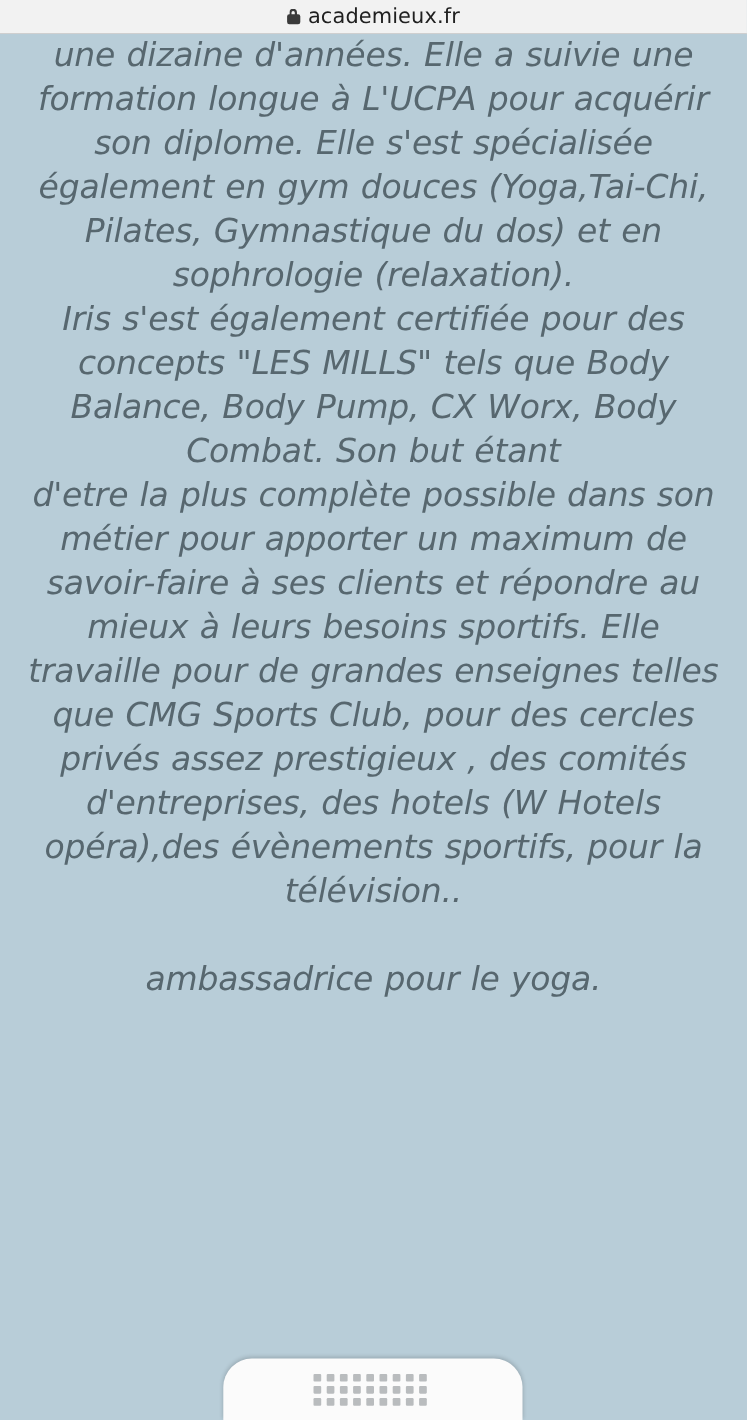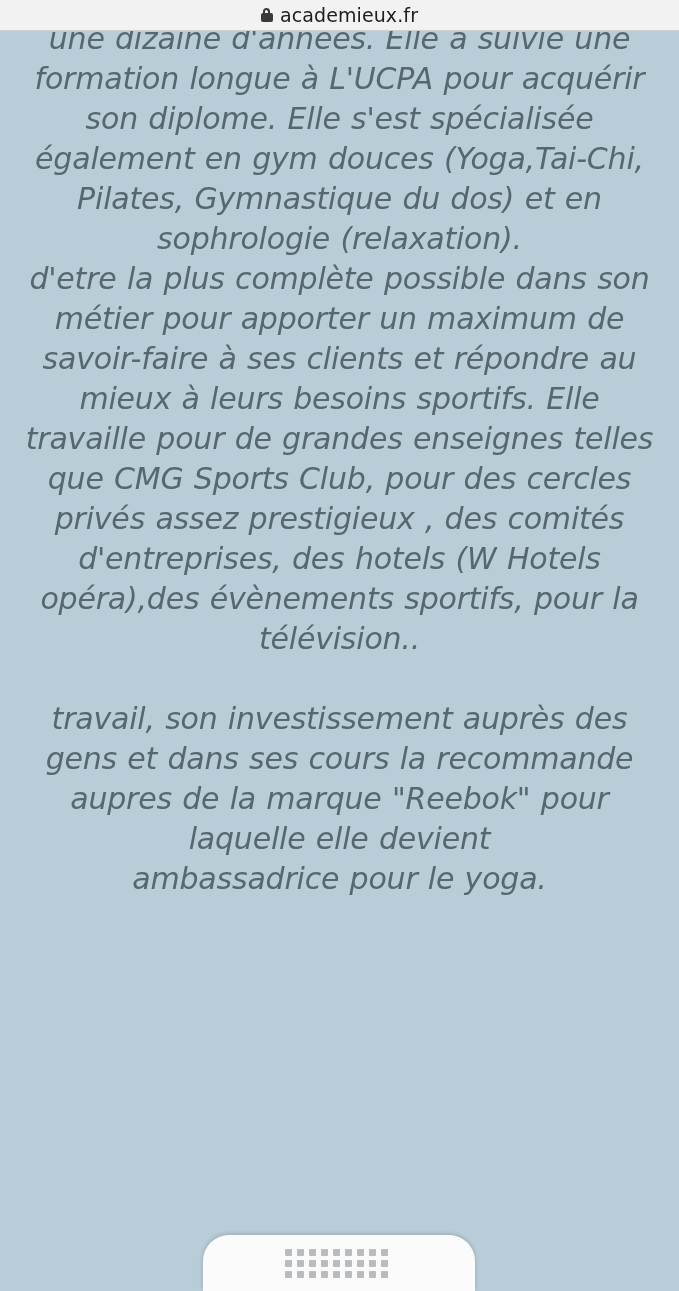--- a/index.html
+++ b/index.html
@@ -70,21 +70,21 @@
 
   
   .page {
     position: absolute;
     top: 31px;
     left: 0;
     width: 679px;
     height: 1260px;
     background: #b8cdd8;
     box-sizing: border-box;
-    padding: 0 16px;
+    padding: 12px 16px;
     overflow: hidden;
   }
   .bio {
     margin: 0;
     padding: 0;
     font-family: "DejaVu Sans", sans-serif;
     font-style: italic;
     font-weight: 400;
     font-size: 30px;
     line-height: 40px;
@@ -144,26 +144,26 @@
       <span class="body"></span>
     </span>
     <span class="url-text">academieux.fr</span>
   </div>
 
   <div class="page">
     <p class="bio">
       <span class="clipped-top">une dizaine d'années. Elle a suivie une formation longue à L'UCPA pour acquérir son diplome. Elle s'est spécialisée également en gym douces (Yoga,Tai-Chi, Pilates, Gymnastique du dos) et en sophrologie (relaxation).</span>
     </p>
     <p class="bio">
+      <span>Iris s'est également certifiée pour des concepts "LES MILLS" tels que Body Balance, Body Pump, CX Worx, Body Combat. Son but étant</span>
+    </p>
+    <p class="bio">
       <span>d'etre la plus complète possible dans son métier pour apporter un maximum de savoir-faire à ses clients et répondre au mieux à leurs besoins sportifs. Elle travaille pour de grandes enseignes telles que CMG Sports Club, pour des cercles privés assez prestigieux , des comités d'entreprises, des hotels (W Hotels opéra),des évènements sportifs, pour la télévision..</span>
     </p>
     <span class="para-gap"></span>
-    <p class="bio">
-      <span>travail, son investissement auprès des gens et dans ses cours la  recommande aupres de la marque "Reebok" pour laquelle elle devient</span>
-    </p>
     <p class="bio">
       <span>ambassadrice pour le yoga.</span>
     </p>
   </div>
 
   <div class="bottom-sheet">
     <div class="dots-grid">
       <i></i>
         <i></i>
         <i></i>

